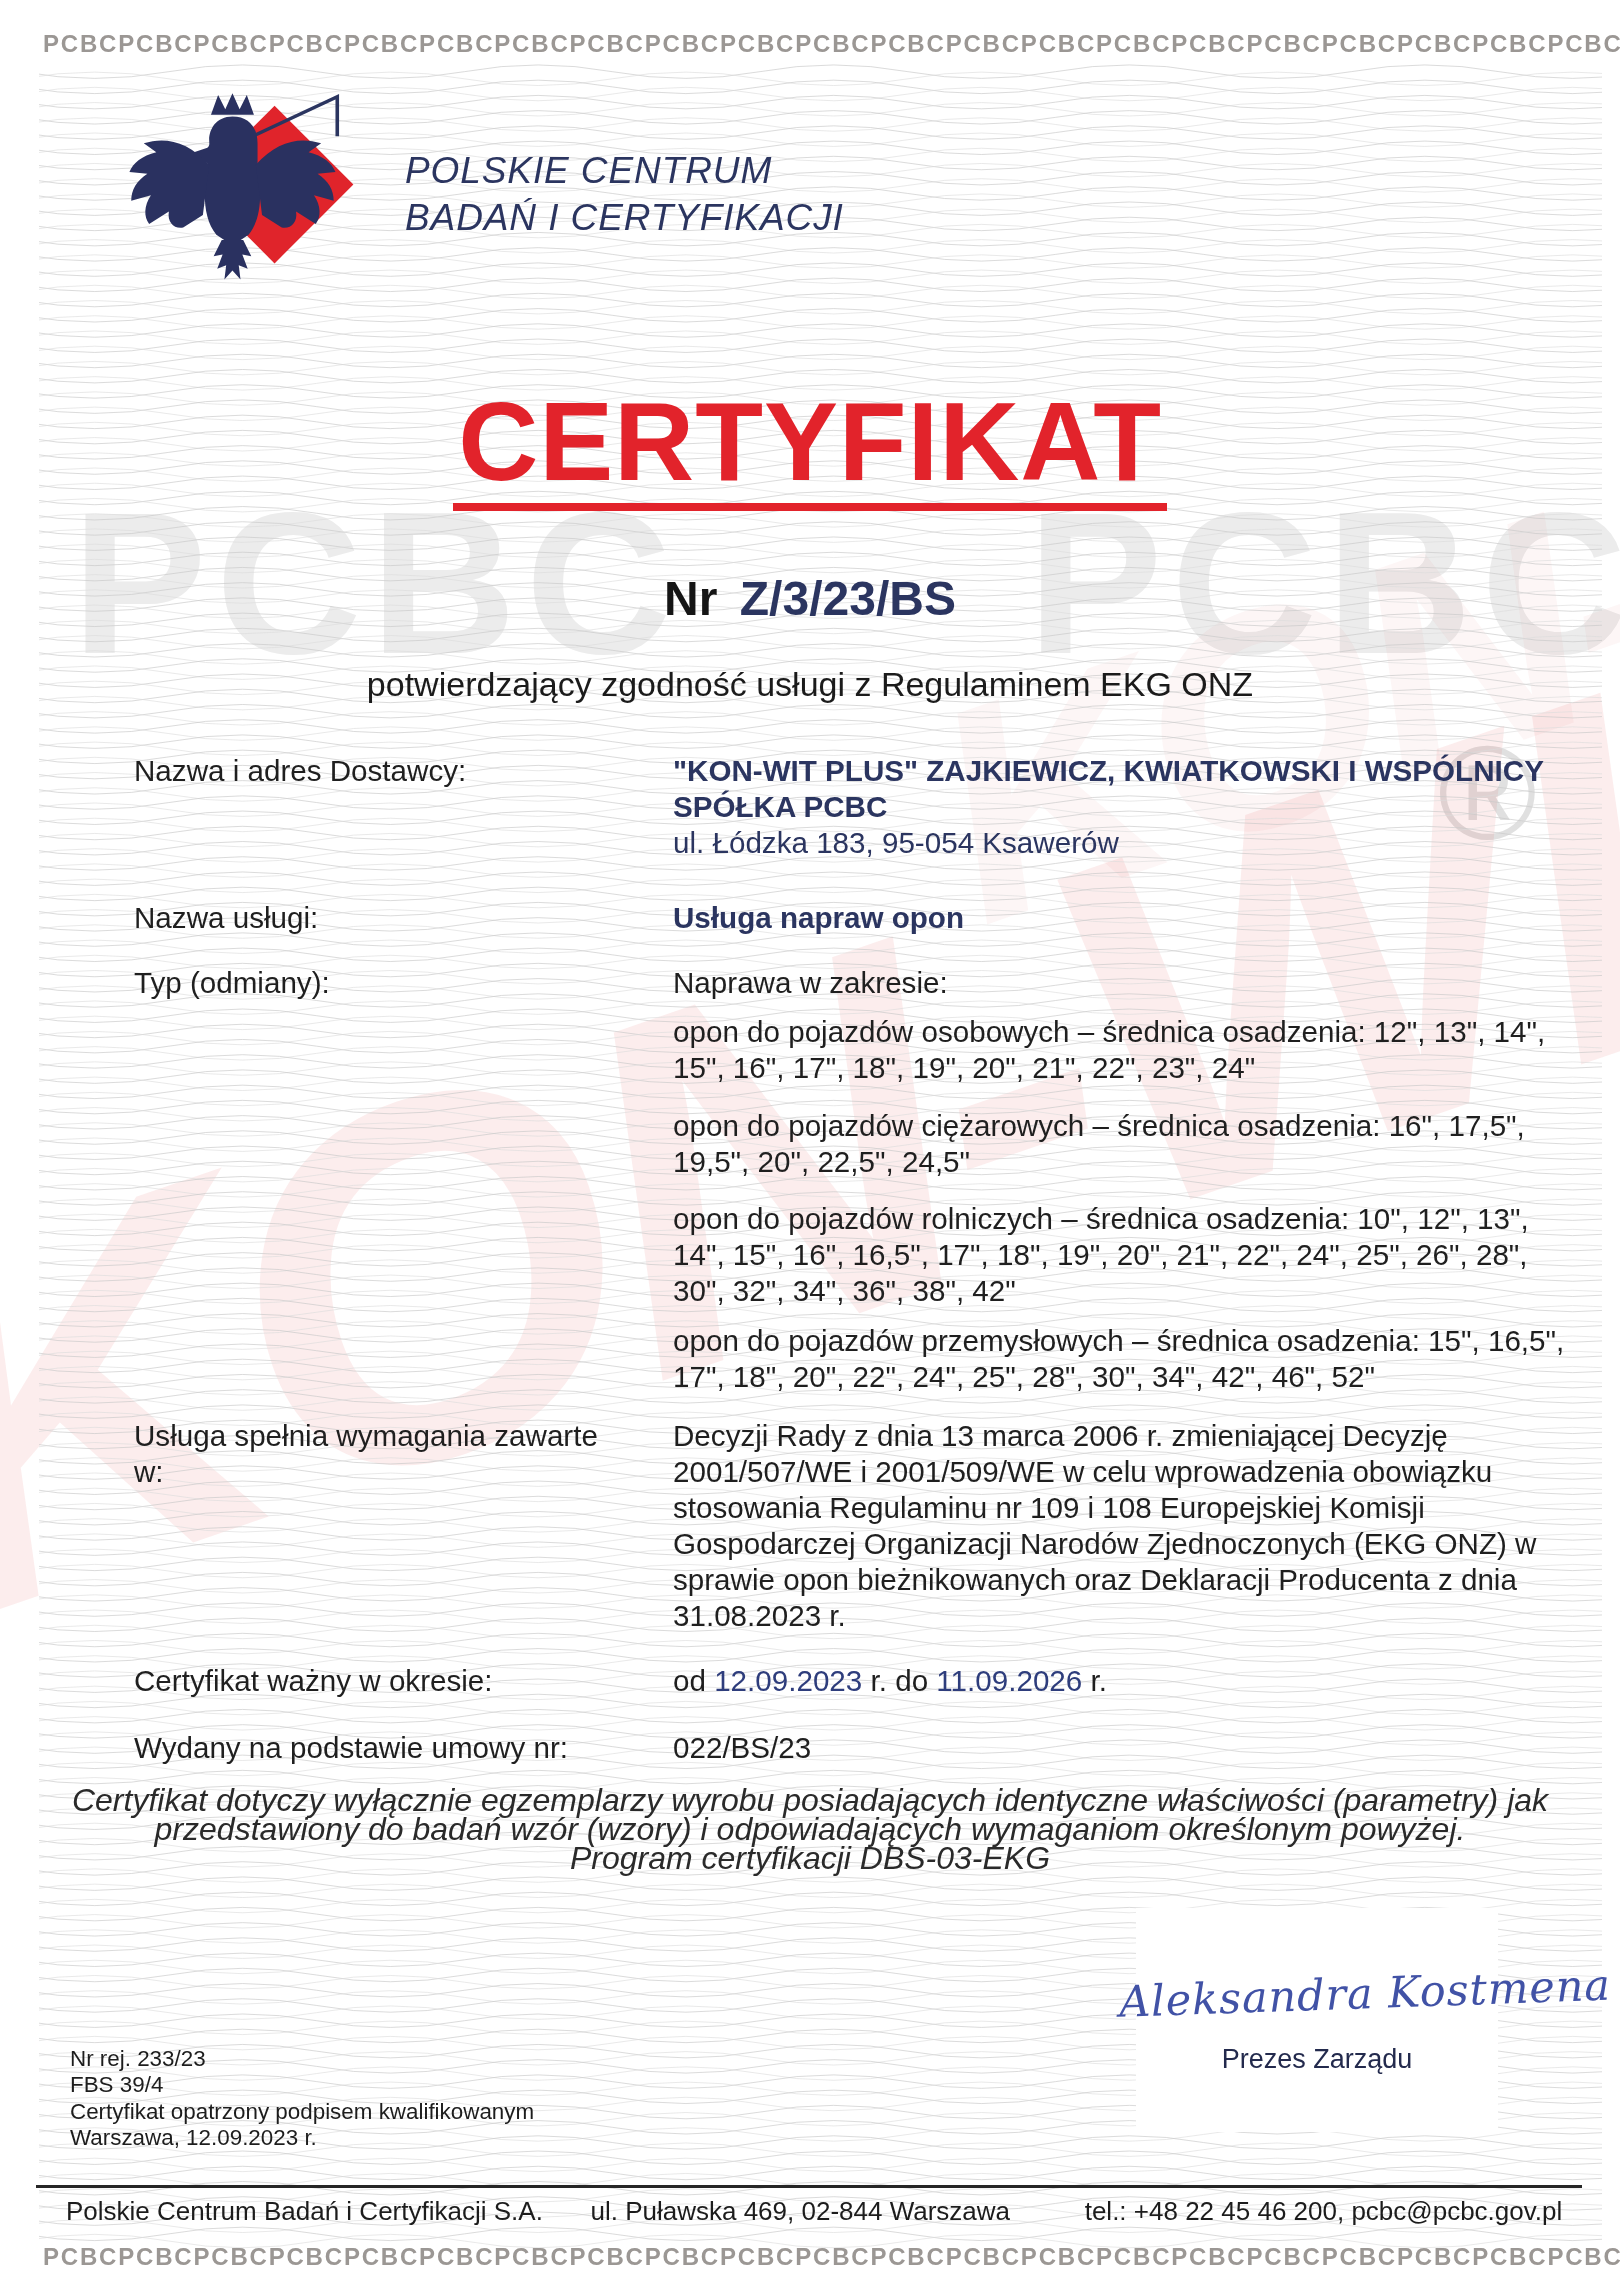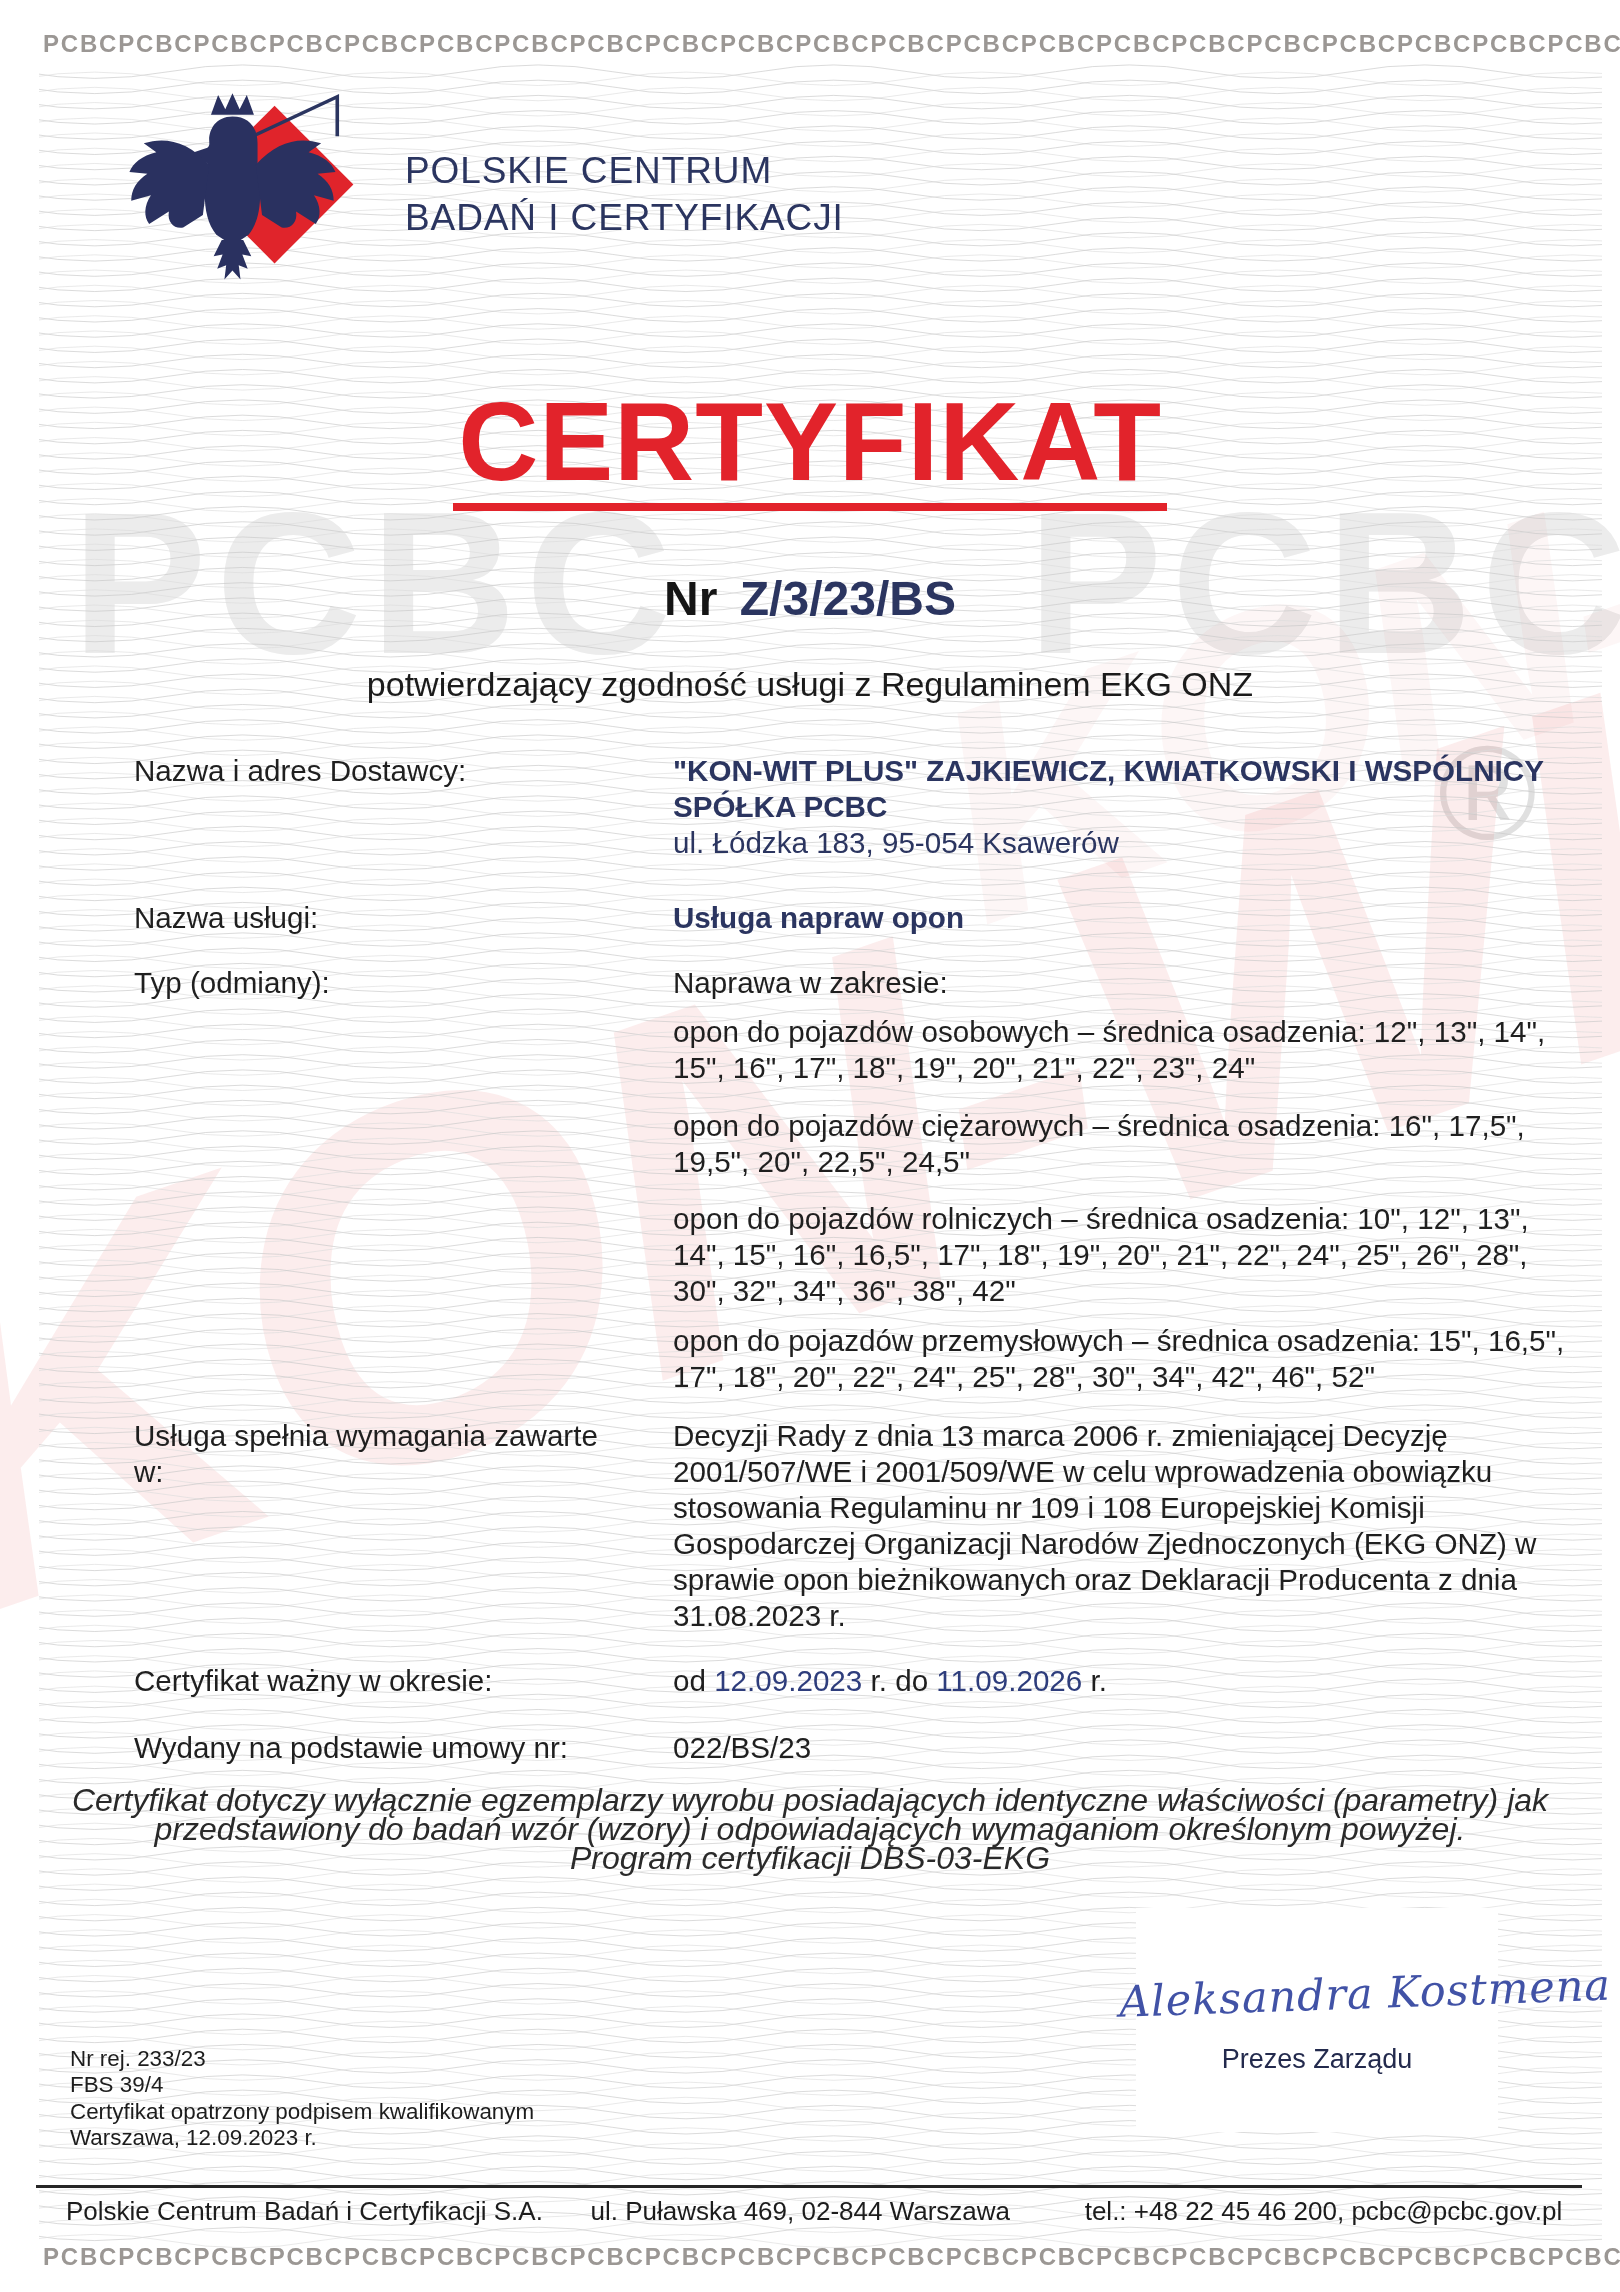--- a/index.html
+++ b/index.html
@@ -21,21 +21,21 @@
 
   
   .pcbc-strip{position:absolute;left:43px;right:43px;display:flex;justify-content:space-between;
               z-index:3;color:#9b9794;font-size:24px;font-weight:700;letter-spacing:1.8px;}
   .strip-top{top:30px;}
   .strip-bottom{top:2243px;}
 
   
   .logo-eagle{position:absolute;left:124px;top:86px;z-index:3;}
   .logo-text{position:absolute;left:405px;top:147px;z-index:3;color:#2b3560;
-             font-size:37px;line-height:47px;font-weight:400;letter-spacing:0.9px;}
+             font-size:37px;line-height:47px;font-weight:400;letter-spacing:0.9px;font-style:italic;}
 
   
   .title-wrap{position:absolute;left:0;right:0;top:387px;text-align:center;z-index:3;}
   .title-main{display:inline-block;color:#e2232b;font-weight:700;font-size:111px;line-height:1;
               letter-spacing:0.9px;padding:0 5.4px 5.4px 5.4px;border-bottom:8px solid #e2232b;}
   .nr-line{position:absolute;left:0;right:0;top:571px;text-align:center;z-index:3;
            font-size:48px;font-weight:700;color:#151515;}
   .nr-line .nr-number{color:#2b3560;margin-left:9px;}
   .subtitle{position:absolute;left:0;right:0;top:665px;text-align:center;z-index:3;
             font-size:34px;color:#1b1b1b;}

